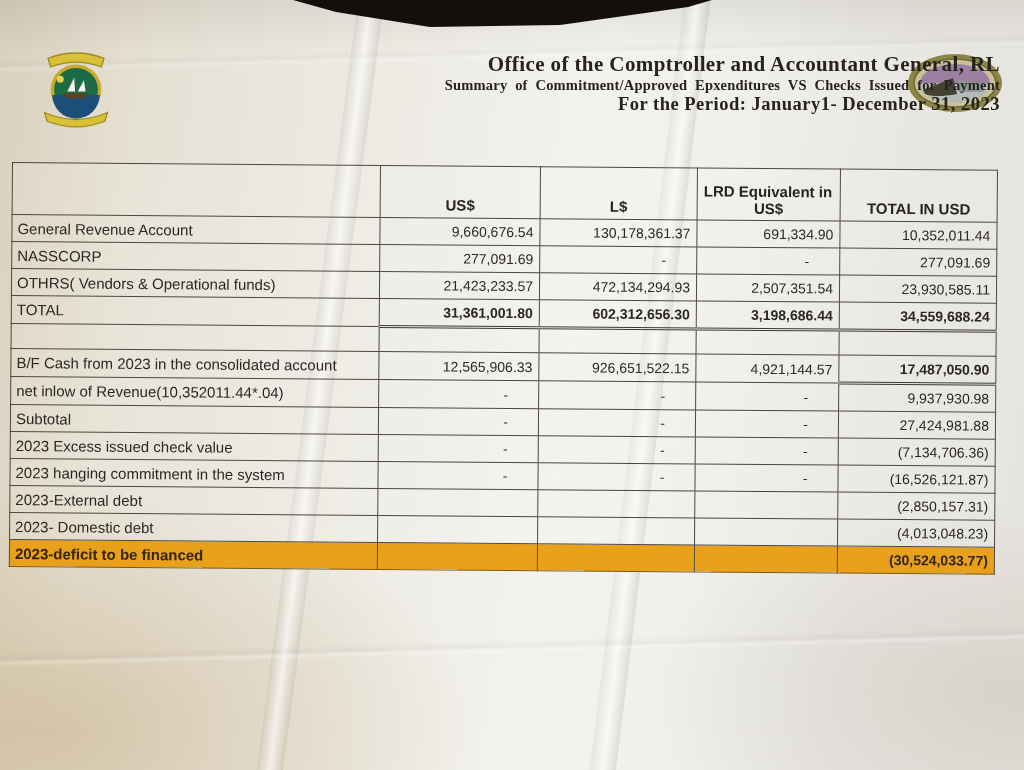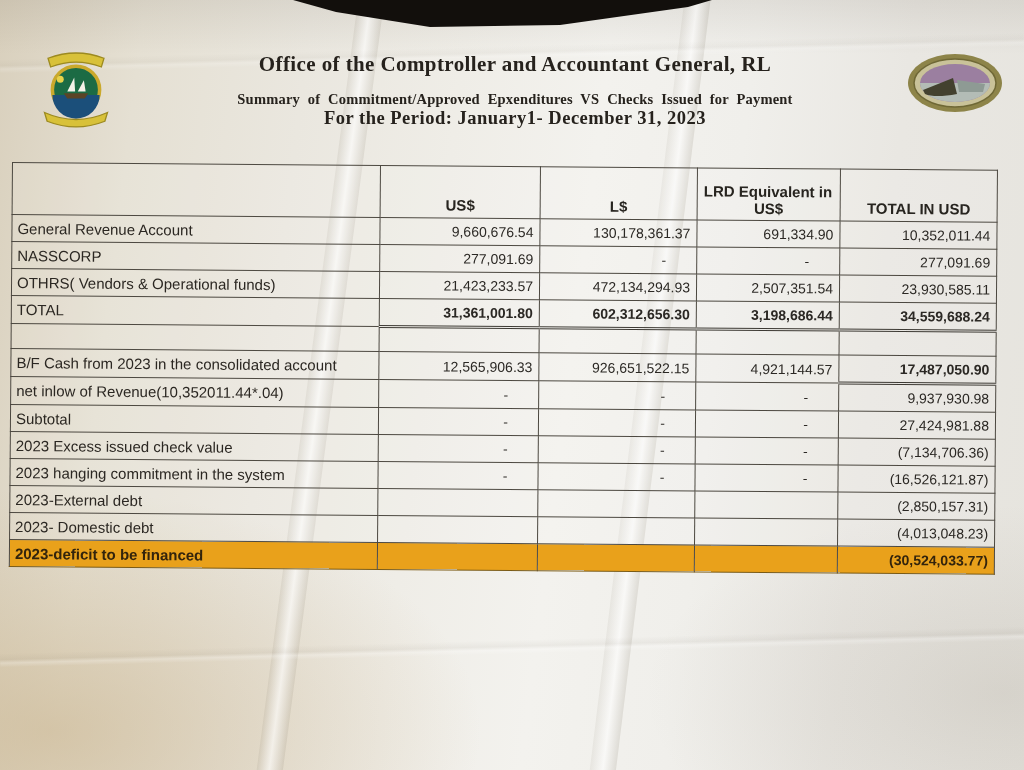--- a/index.html
+++ b/index.html
@@ -24,25 +24,25 @@
   .crease-right{left:688px;transform:rotate(7deg);
     background:linear-gradient(90deg, rgba(105,95,75,0.08), rgba(255,255,255,0.55) 50%, rgba(105,95,75,0.14));}
   .wrinkle{position:absolute;left:0;width:1024px;height:14px;transform:rotate(-1.5deg);
     background:linear-gradient(180deg, rgba(0,0,0,0) 0%, rgba(90,80,65,0.06) 45%, rgba(255,255,255,0.25) 70%, rgba(0,0,0,0) 100%);}
   .top-dark{
     position:absolute;inset:0;background:#120f0c;
     clip-path:polygon(293px 0px, 712px 0px, 688px 7px, 560px 25px, 430px 27px, 336px 12px);
   }
   
   .heading{
-    position:absolute;left:30px;top:52px;width:970px;text-align:center;
+    position:absolute;left:30px;top:52px;width:970px;text-align:right;
     font-family:"Liberation Serif", serif;font-weight:700;color:#26221d;
   }
   .title{font-size:21px;letter-spacing:.4px;}
-  .subtitle{font-size:14.5px;margin-top:14px;word-spacing:4px;letter-spacing:.2px;}
+  .subtitle{font-size:14.5px;word-spacing:4px;letter-spacing:.2px;}
   .period{font-size:18.5px;letter-spacing:.5px;}
   
   .seal-left{position:absolute;left:32px;top:46px;width:88px;height:84px;}
   .seal-right{position:absolute;left:905px;top:50px;width:100px;height:66px;}
   
   .table-wrap{position:absolute;left:12px;top:162px;width:985px;transform:rotate(0.45deg);transform-origin:left top;}
   table{border-collapse:collapse;table-layout:fixed;width:985px;background:rgba(255,255,255,0.10);}
   td,th{border:1px solid #4c4840;overflow:hidden;white-space:nowrap;}
   th{font-size:15px;font-weight:700;vertical-align:bottom;padding:3px 6px 4px 6px;color:#27241f;}
   th.lrd-h{text-align:left;padding-bottom:3px;}

